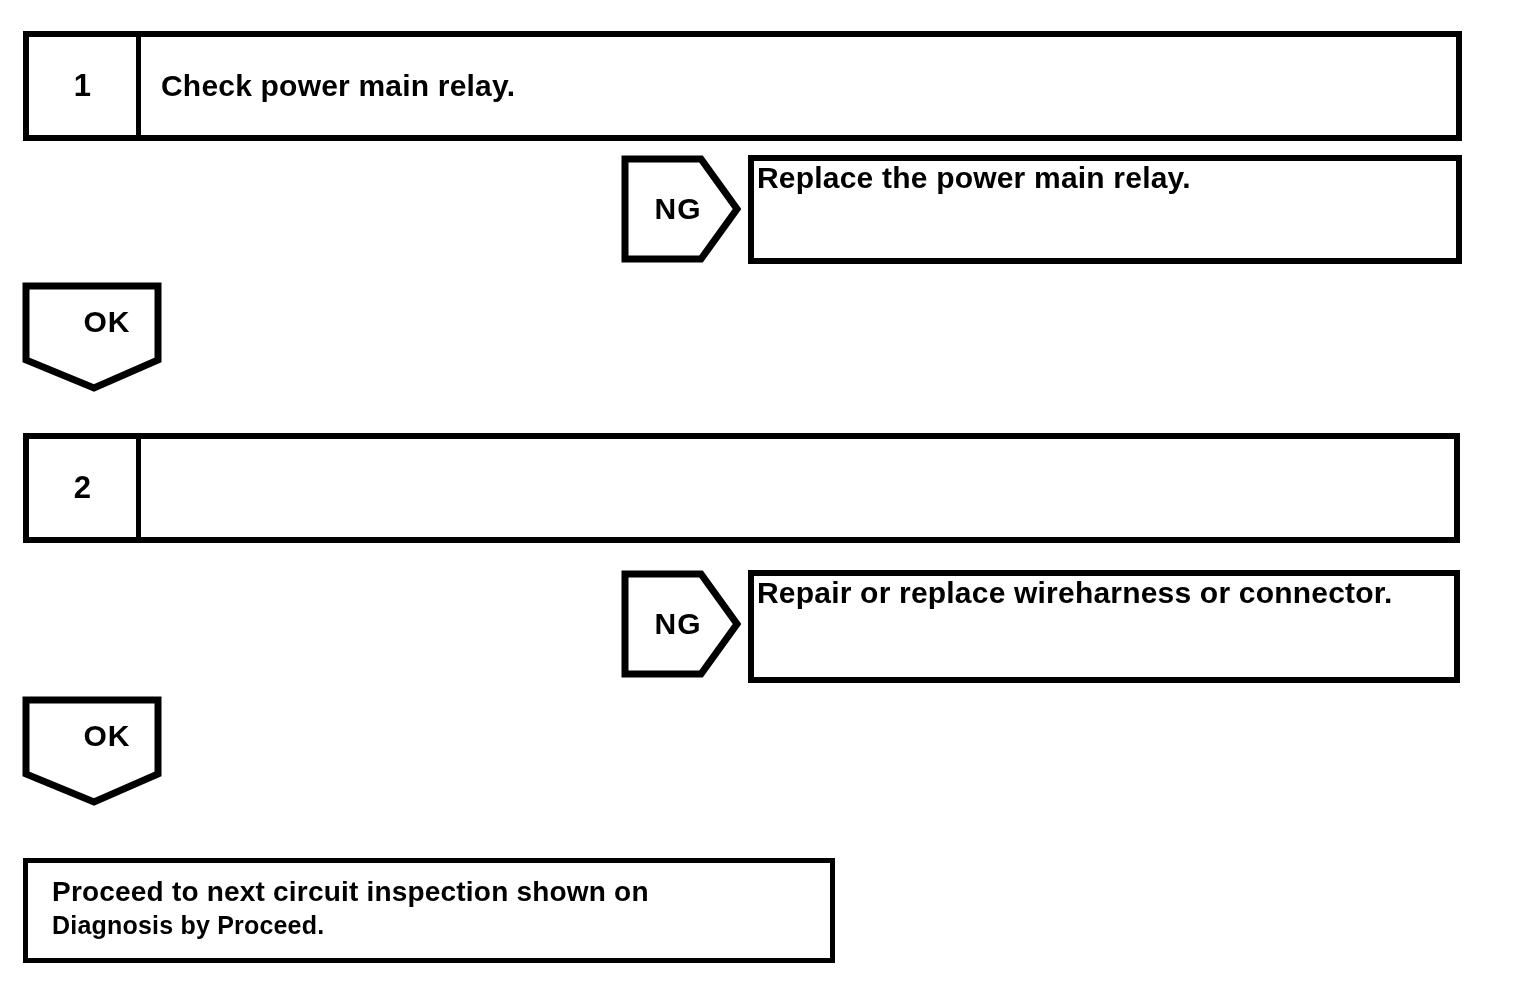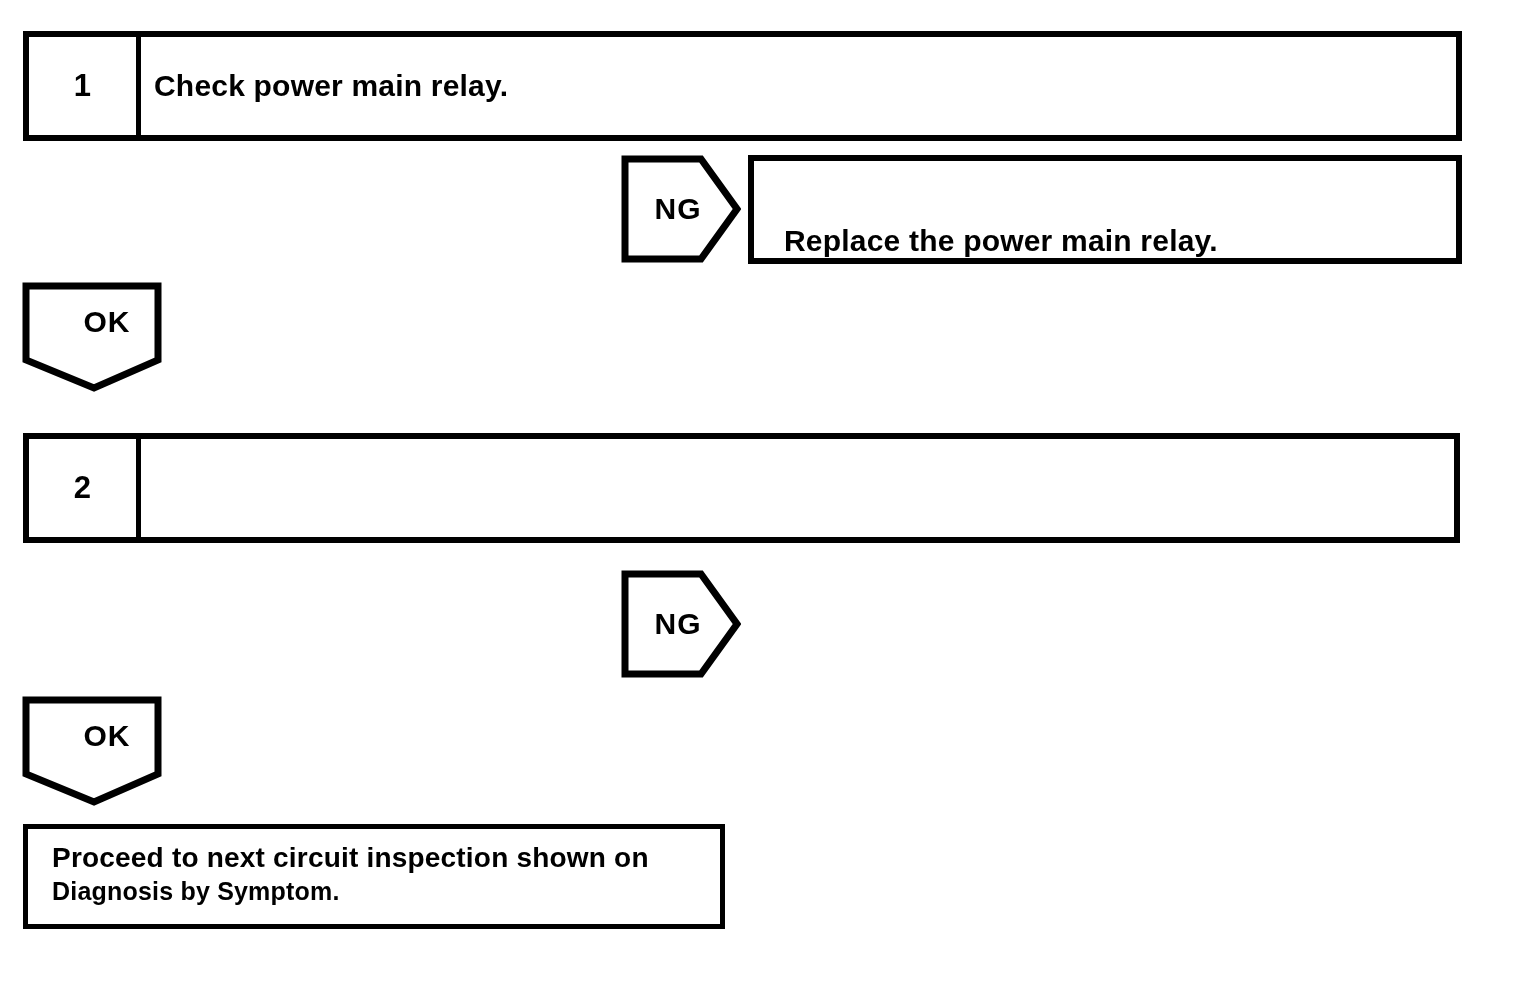--- a/index.html
+++ b/index.html
@@ -35,34 +35,34 @@
     display: flex;
     align-items: center;
     justify-content: center;
     font-size: 31px;
     letter-spacing: 0.5px;
   }
   .step-text {
     flex: 1;
     display: flex;
     align-items: center;
-    padding-left: 13px;
+    padding-left: 20px;
     font-size: 30px;
     line-height: 1.17;
     white-space: pre-line;
     letter-spacing: 0.2px;
   }
 
   
   .action-box {
     border: 6px solid #000;
     background: #fff;
     display: flex;
-    align-items: flex-end;
-    padding-left: 30px;
+    align-items: flex-start;
+    padding-left: 3px;
     font-size: 30px;
     letter-spacing: 0.2px;
   }
 
   
   .shape-label {
     position: absolute;
     display: flex;
     align-items: center;
     justify-content: center;
@@ -89,21 +89,21 @@
   #ok1-shape   { left: 22px;  top: 282px; }
   #ok1-label   { left: 22px;  top: 282px; width: 140px; height: 80px;  }
 
   #step2-box   { left: 23px;  top: 433px; width: 1437px; height: 110px; }
   #ng2-shape   { left: 621px; top: 570px; }
   #ng2-label   { left: 621px; top: 570px; width: 84px;  height: 108px; }
   #ng2-box     { left: 748px; top: 570px; width: 712px; height: 113px; }
   #ok2-shape   { left: 22px;  top: 696px; }
   #ok2-label   { left: 22px;  top: 696px; width: 140px; height: 80px;  }
 
-  #final-box   { left: 23px;  top: 824px; width: 702px; height: 105px; }
+  #final-box   { left: 23px;  top: 858px; width: 812px; height: 105px; }
 
   svg { display: block; }
 </style>
 </head>
 <body>
 
 <div class="canvas">
 
   <div class="abs step-box" id="step1-box">
     <div class="step-num">1</div>
@@ -126,24 +126,27 @@
 
   <div class="abs step-box" id="step2-box">
     <div class="step-num">2</div>
   </div>
 
   <svg class="abs" id="ng2-shape" width="120" height="108" viewBox="0 0 120 108">
     <polygon points="4,4 80,4 116,54 80,104 4,104" fill="#ffffff" stroke="#000000" stroke-width="7" stroke-linejoin="miter"></polygon>
   </svg>
   <div class="abs shape-label" id="ng2-label">NG</div>
 
+  <div class="abs action-box" id="ng2-box">
+    <span>Repair or replace wireharness or connector.</span>
+  </div>
 
   <svg class="abs" id="ok2-shape" width="140" height="110" viewBox="0 0 140 110">
     <polygon points="4,4 136,4 136,78 72,106 4,78" fill="#ffffff" stroke="#000000" stroke-width="7" stroke-linejoin="miter"></polygon>
   </svg>
   <div class="abs shape-label" id="ok2-label">OK</div>
 
   <div class="abs final-box" id="final-box">
     <div class="final-line1">Proceed to next circuit inspection shown on</div>
-    <div class="final-line2">Diagnosis by Symptom.</div>
+    <div class="final-line2">Diagnosis by Proceed.</div>
   </div>
 
 </div>
 
 </body></html>

